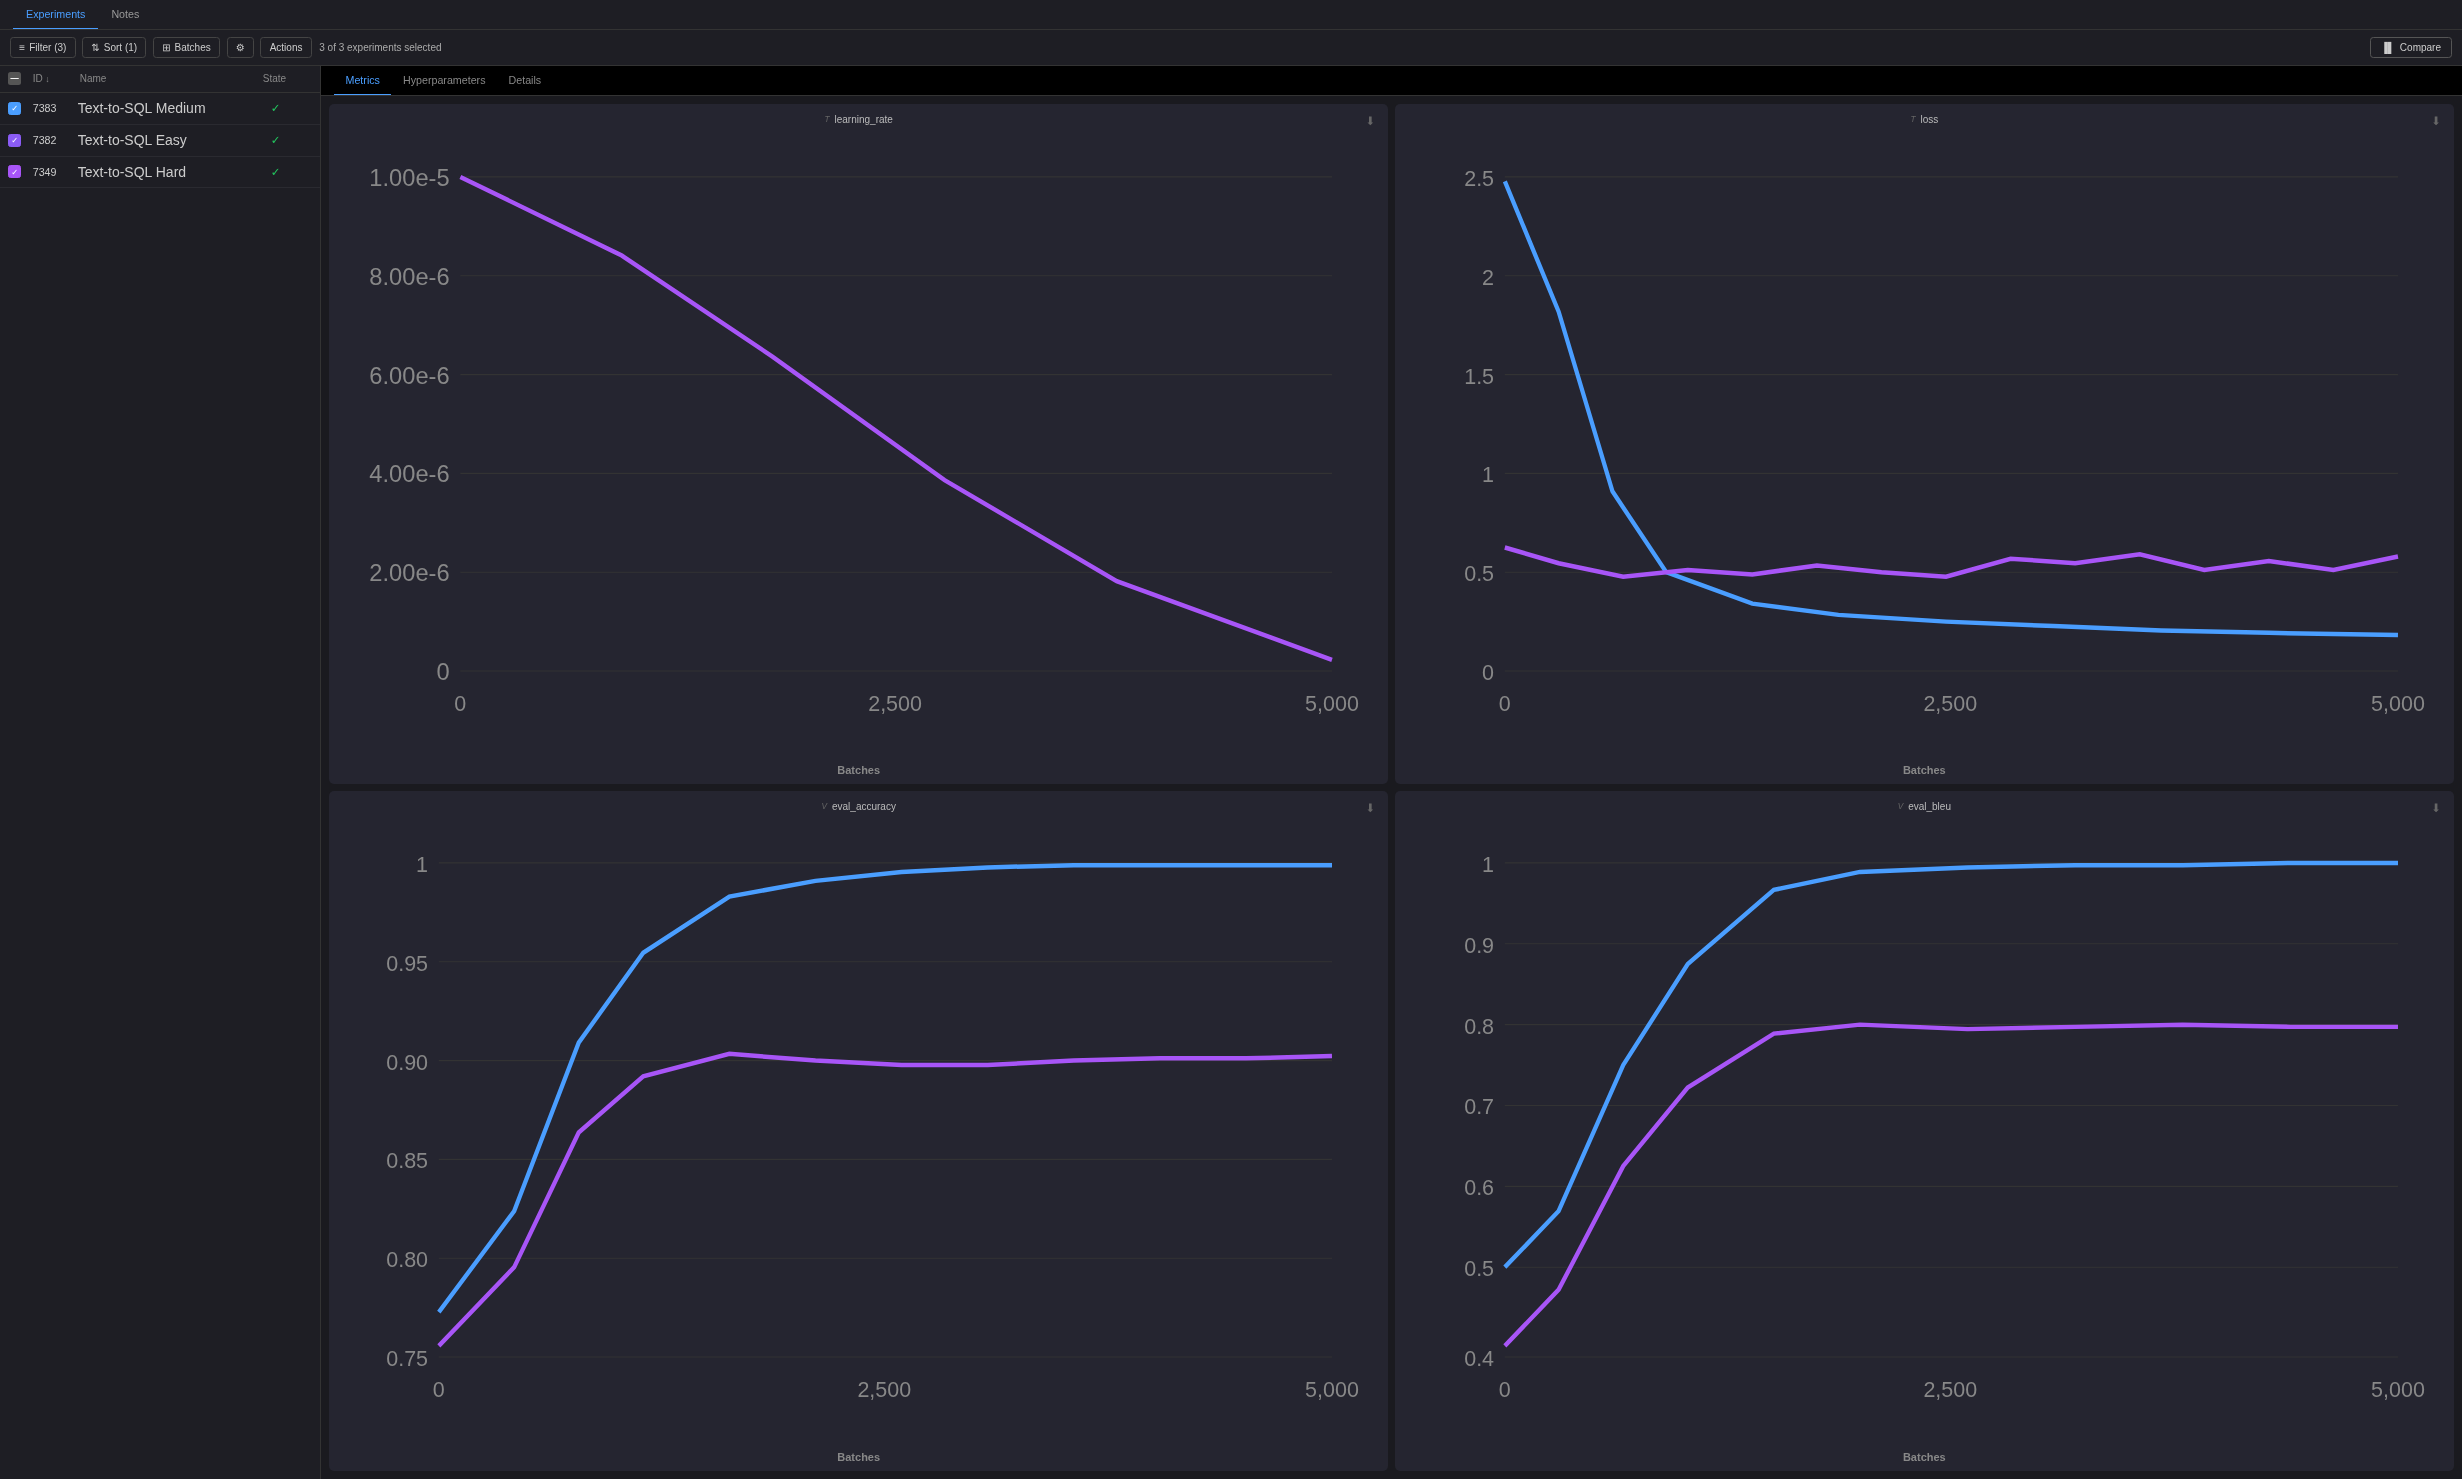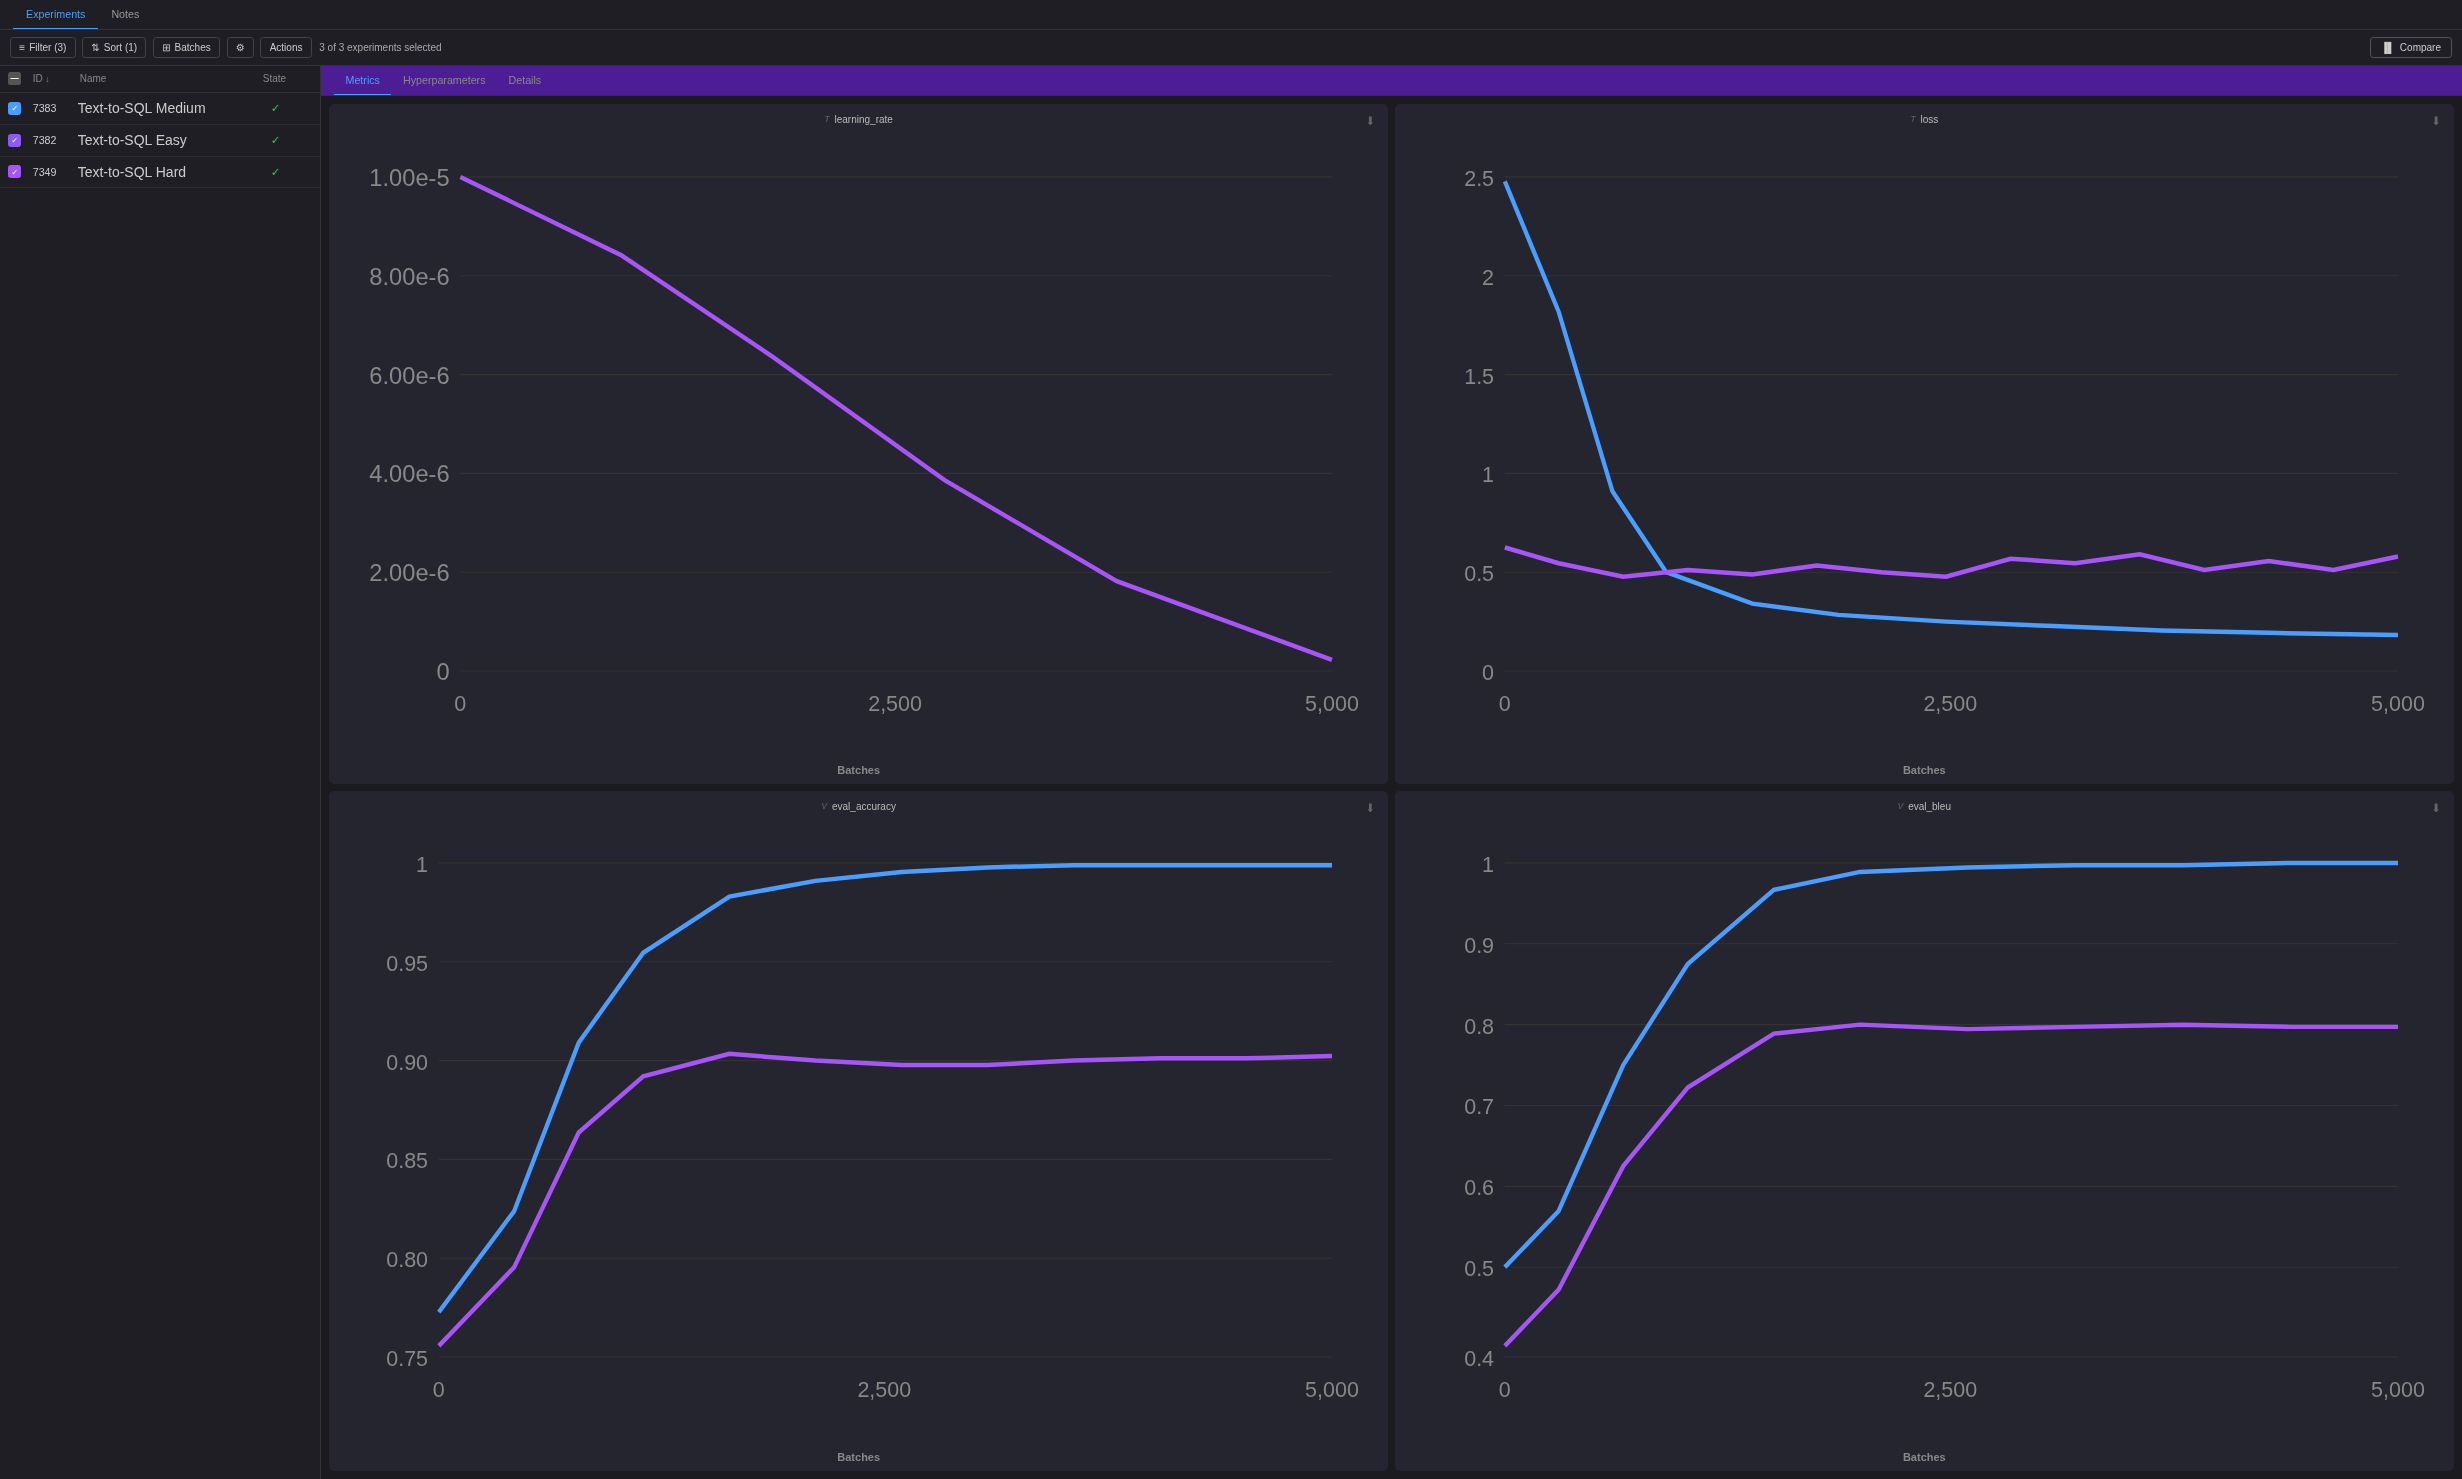--- a/index.html
+++ b/index.html
@@ -149,21 +149,21 @@
       flex: 1;
       display: flex;
       flex-direction: column;
       background: #1a1a1f;
       overflow: hidden;
     }
     .metrics-tabs {
       display: flex;
       padding: 0 13px;
       border-bottom: 0.8px solid #333;
-      background: #4c1d95;
+      background: #000000;
     }
     .metrics-tab {
       padding: 8.2px 11.5px;
       cursor: pointer;
       color: #888;
       font-size: 10.7px;
       border-bottom: 1.6px solid transparent;
     }
     .metrics-tab.active {
       color: #4a9eff;

